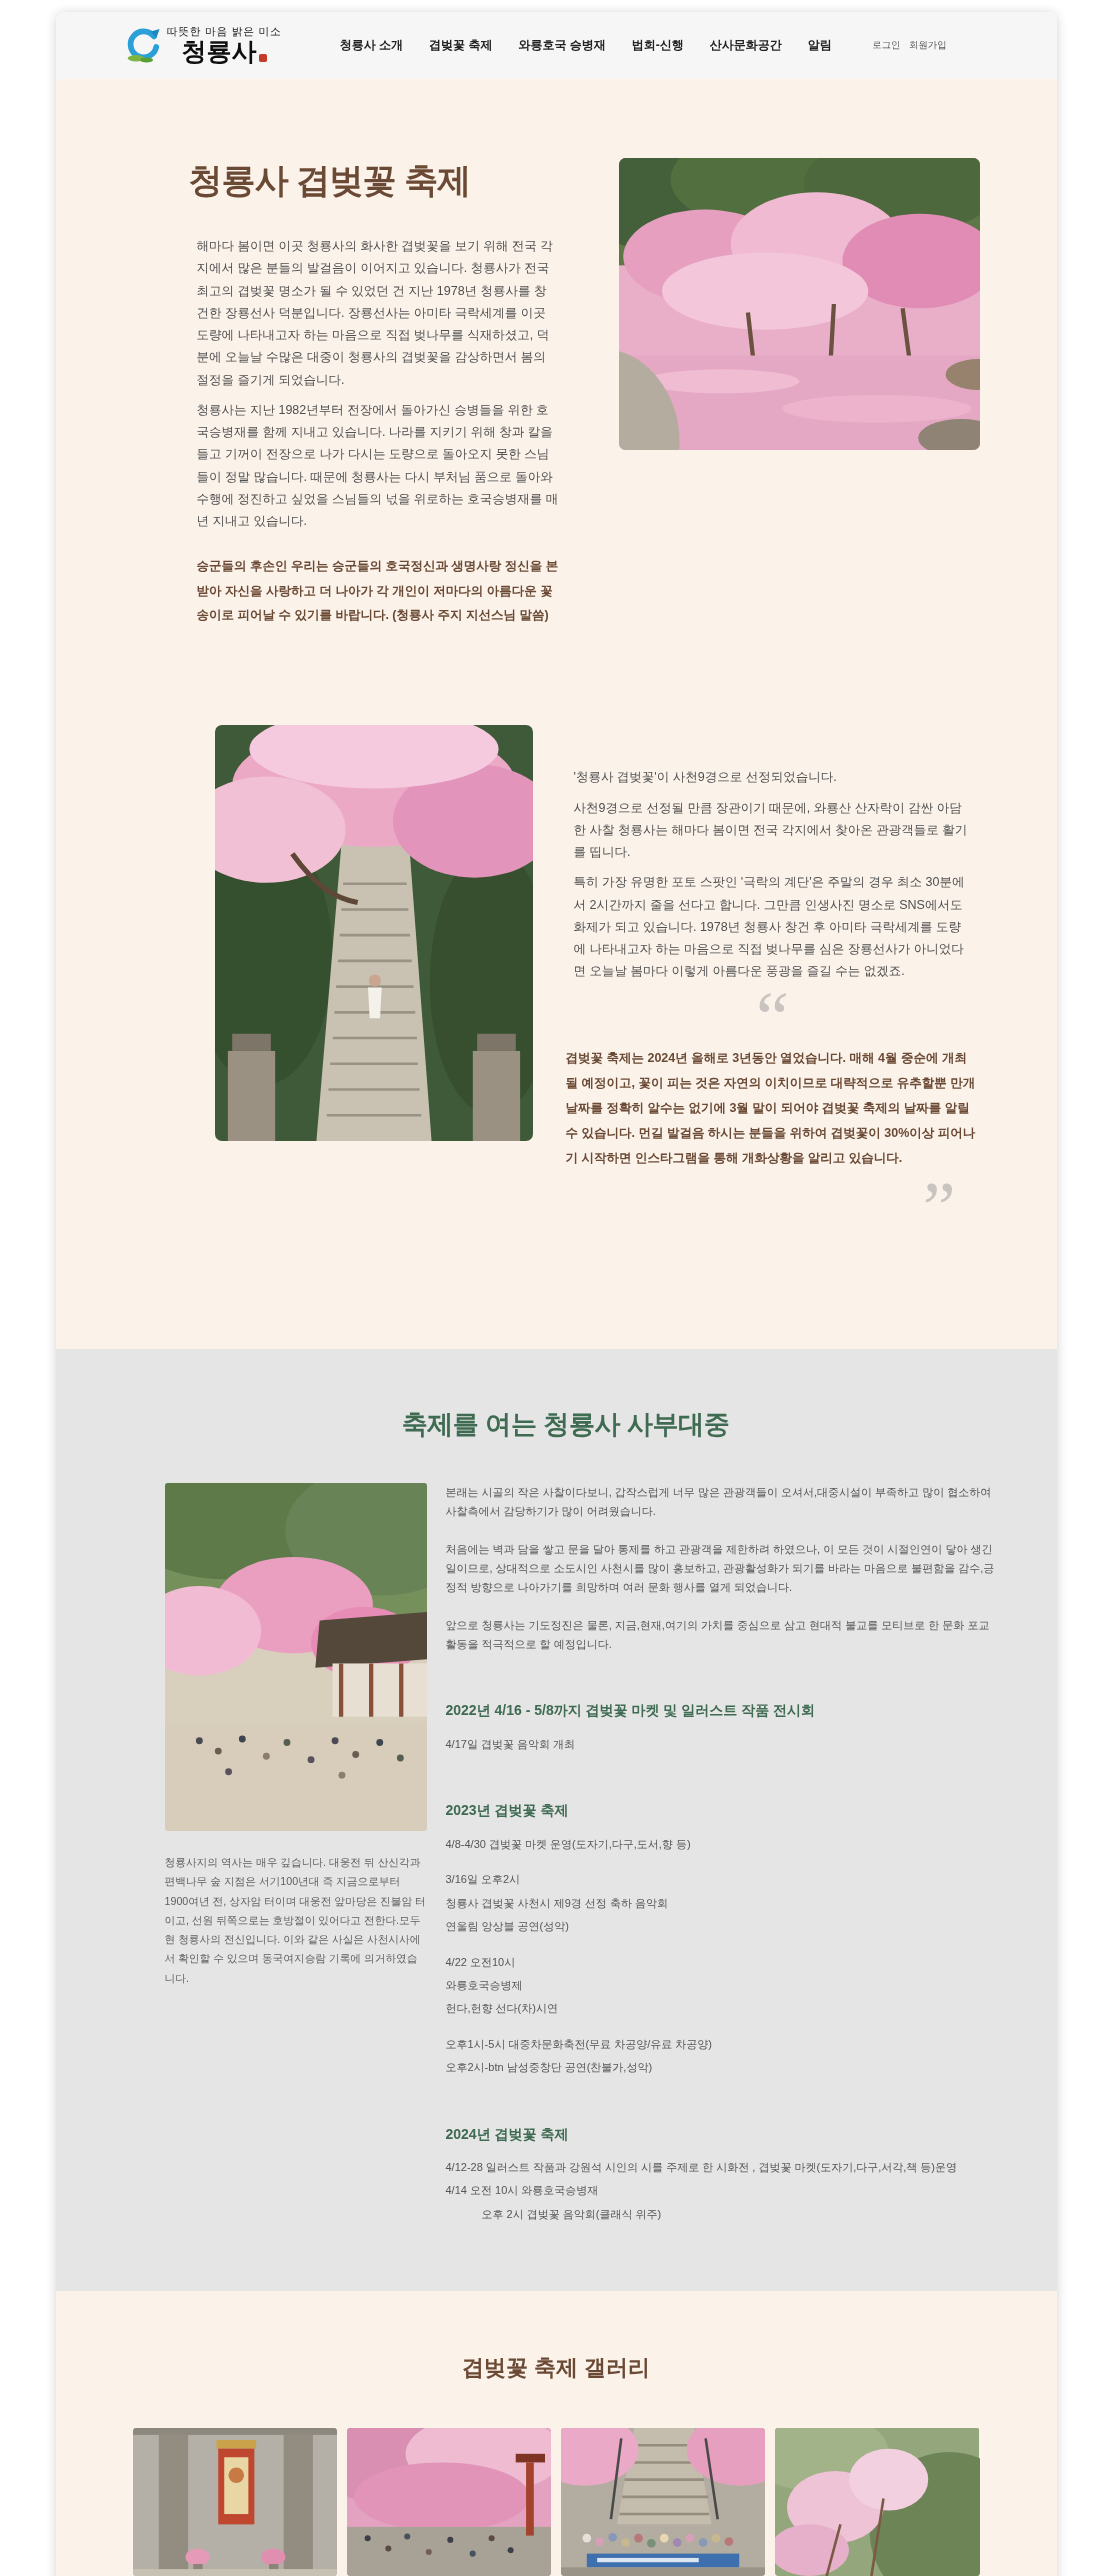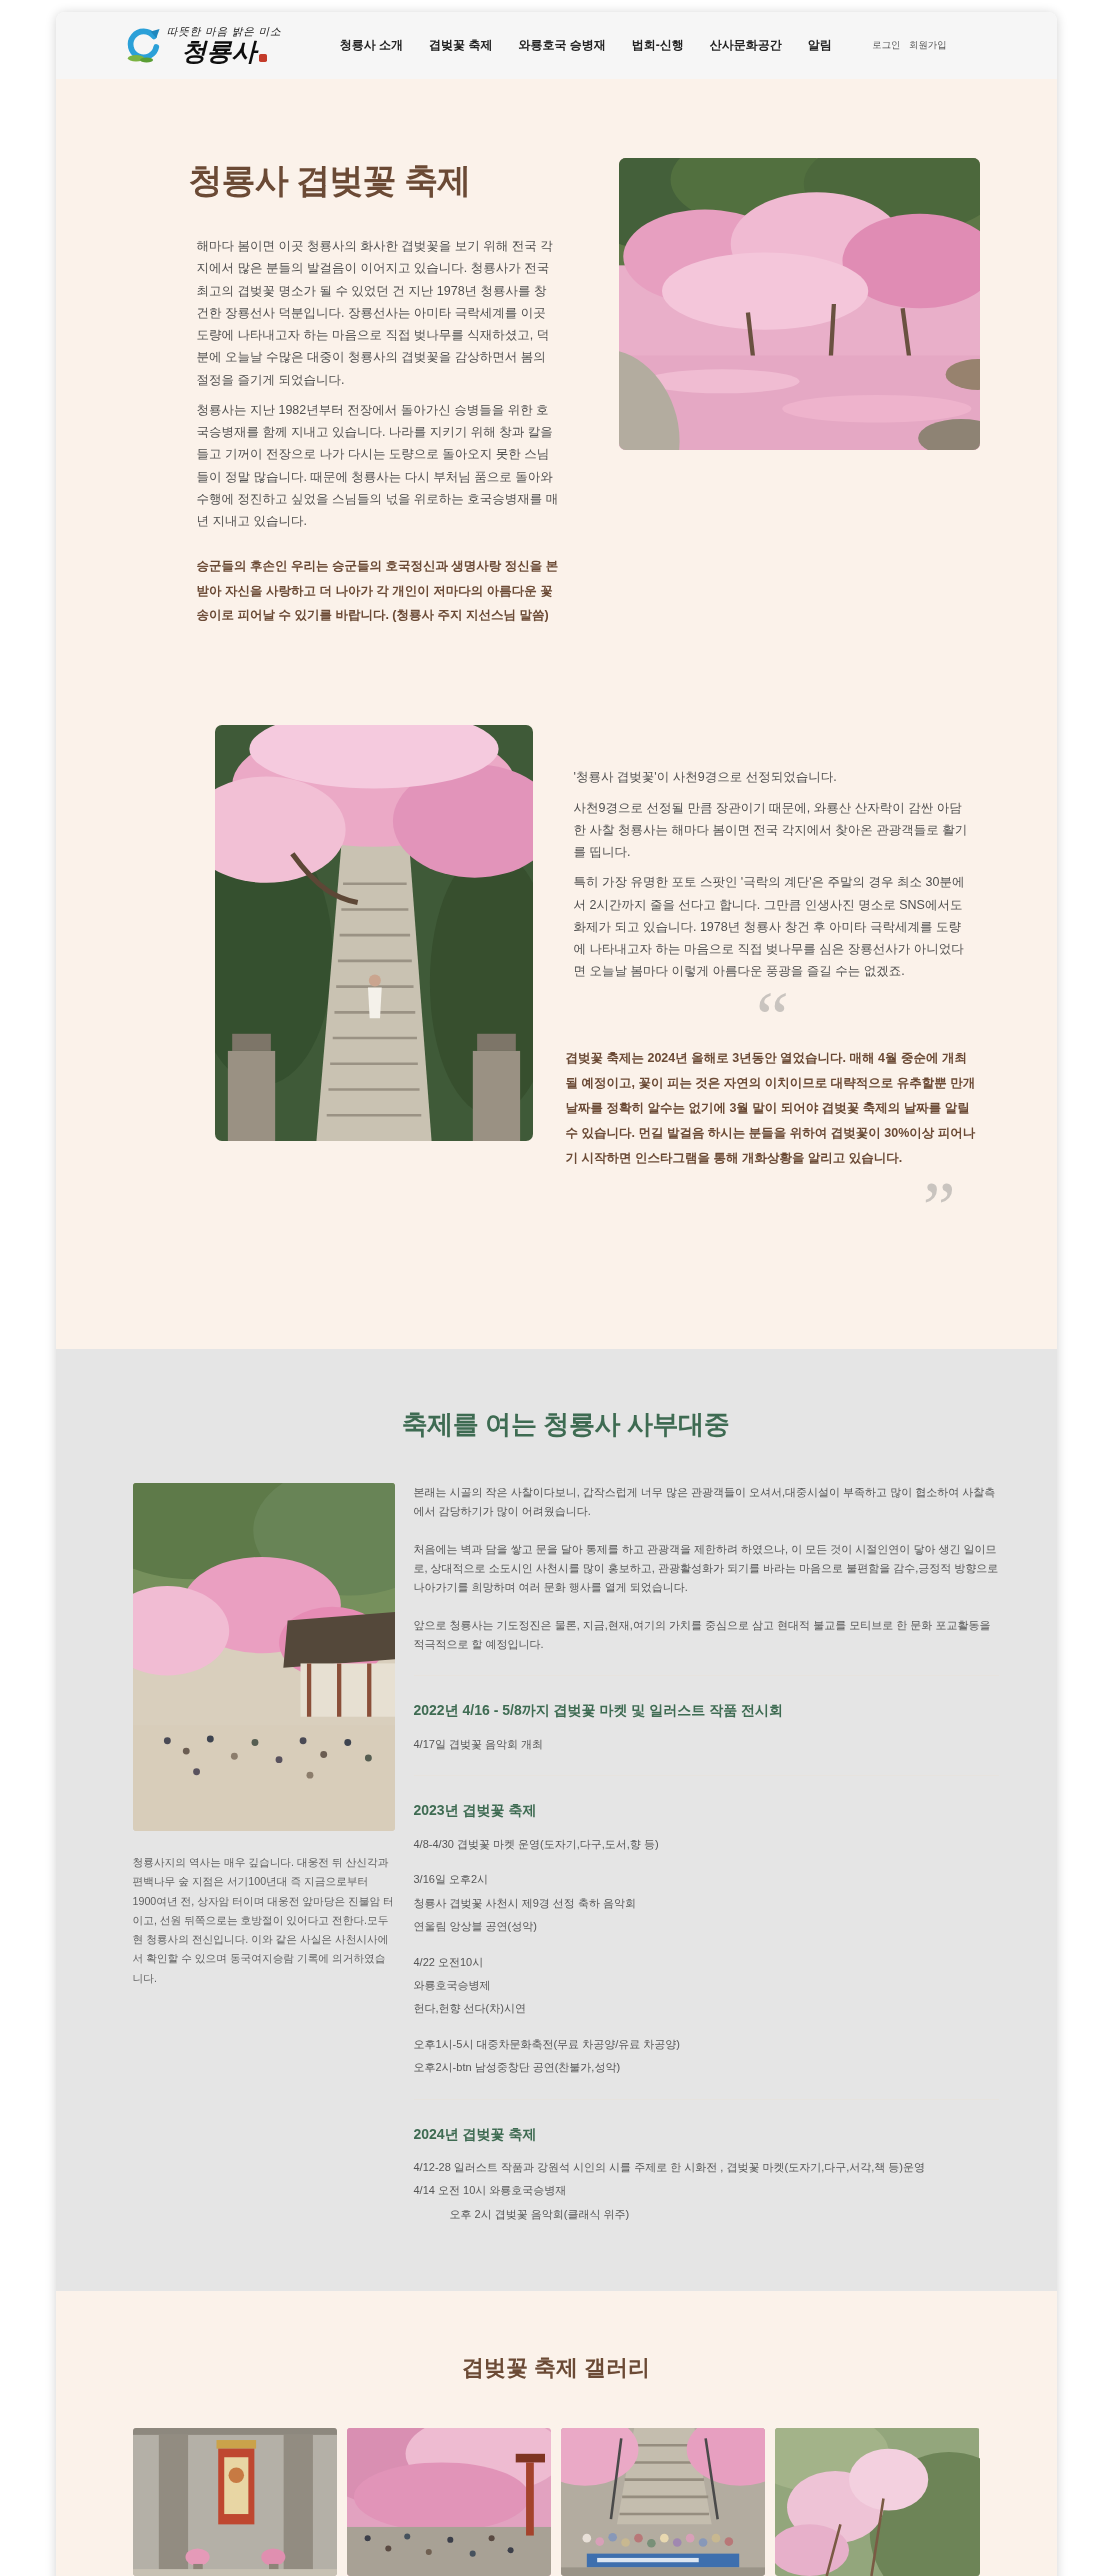--- a/index.html
+++ b/index.html
@@ -1,20 +1,20 @@
 <!DOCTYPE html>
 <html style="font-size:13.7px"><head>
 <meta charset="utf-8">
 <style>
   html,body{margin:0;padding:0;background:#fff;font-family:"Liberation Sans","DejaVu Sans",sans-serif;color:#4a4a4a;}
   .page{width:1112px;margin:0 auto;}
   .card{width:1001px;margin:12px auto 0;border-radius:8.6px;overflow:hidden;background:#fff;box-shadow:0 1.7px 10.3px rgba(0,0,0,.18);}
   
   .site-header{height:67px;background:#f6f6f6;display:flex;align-items:center;padding:0 0 0 67px;box-sizing:border-box;}
-  .logo{display:flex;gap:5.2px;font-style:italic;}
+  .logo{display:flex;gap:5.2px;}
   .logo-col{display:flex;flex-direction:column;align-items:center;}
   .tagline{font-family:"Liberation Serif","DejaVu Serif",serif;font-size:10.7px;color:#151515;letter-spacing:0.9px;}
   .logo-name{font-family:"Liberation Serif","DejaVu Serif",serif;font-weight:900;font-size:25px;color:#0e0e0e;line-height:1.05;display:flex;align-items:flex-end;gap:2.6px;}
   .seal{width:7.7px;height:7.7px;background:#c43b2a;border-radius:1.7px;display:inline-block;margin-bottom:2.6px;}
   .main-nav{display:flex;gap:26px;margin-left:58px;font-size:12px;font-weight:700;color:#222;white-space:nowrap;}
   .main-nav span{cursor:pointer;}
   .auth{margin-left:auto;margin-right:110px;font-size:9.4px;color:#555;display:flex;gap:8.6px;white-space:nowrap;}
   
   .section-cream{background:#fbf2ea;padding:79px 77px 129px 77px;}
   .hero-flex{display:flex;gap:52px;padding-left:56px;}
@@ -32,21 +32,21 @@
   .sel-title{font-size:26px;font-weight:800;color:#6b4a35;margin:0 0 22px;letter-spacing:-0.4px;}
   .quote-block{margin-top:12px;}
   .quote-mark{font-family:"Liberation Serif","DejaVu Serif",serif;font-size:74px;color:#c9c4bf;line-height:0.6;}
   .quote-open{text-align:center;height:39px;}
   .quote-close{text-align:right;height:34px;padding-right:24px;}
   .quote-text{font-weight:700;color:#6b4a35;font-size:12.5px;line-height:2.0;margin:12px 0 15.5px;}
   
   .section-white{background:#e5e5e5;padding:58px 58px 50px 77px;}
   .community-title{text-align:center;font-size:26px;font-weight:800;color:#3e6b52;margin:0 0 41px;letter-spacing:-0.4px;}
   .community-flex{display:flex;gap:19px;}
-  .community-left{width:262px;flex-shrink:0;}
+  .community-left{width:262px;flex-shrink:0;margin-left:32px;}
   .community-photo{width:262px;height:348px;border-radius:3.4px;}
   .caption{margin-top:22px;font-size:10.7px;line-height:1.8;color:#5f5f5f;}
   .community-right{flex:1;min-width:0;font-size:11px;line-height:1.72;color:#555;}
   .community-right p{margin:0 0 19px;}
   .divider{border:0;border-top:0.9px solid #e7e3de;margin:22px 0;}
   .event-heading{color:#3e6b52;font-weight:700;font-size:14px;margin:0 0 12px;}
   .egroup{margin-bottom:17px;}
   .egroup .eline{margin-bottom:4.3px;}
   .indent{padding-left:36px;}
   

